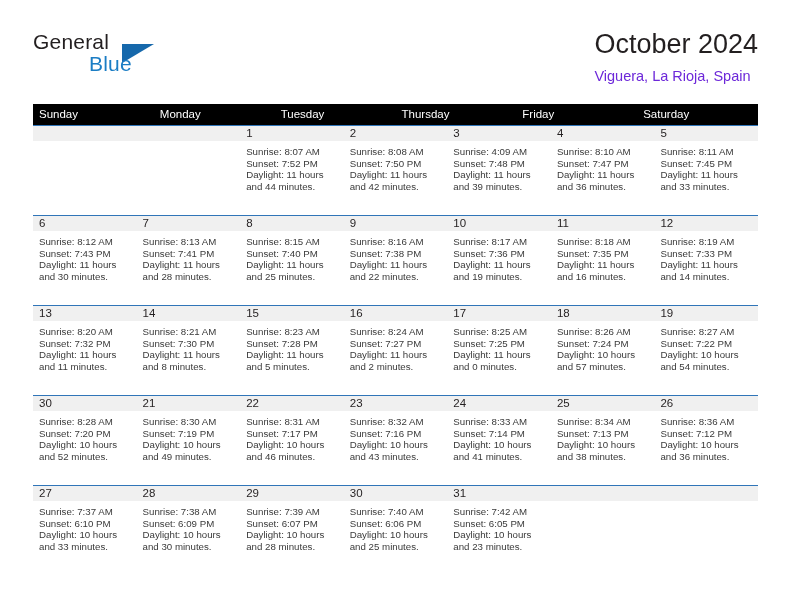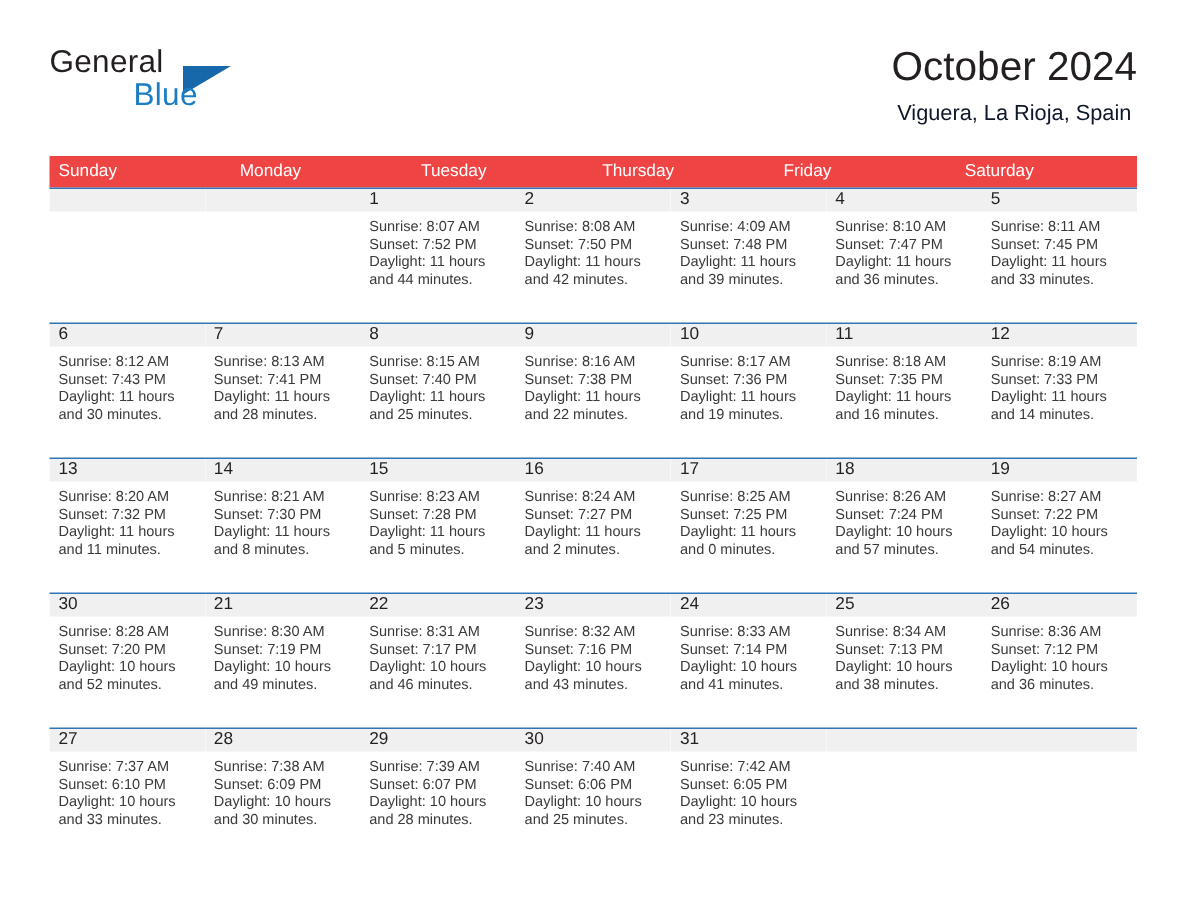--- a/index.html
+++ b/index.html
@@ -64,47 +64,47 @@
     width: 0;
     height: 0;
     border-left: 32px solid #1668ab;
     border-bottom: 19px solid transparent;
   }
 
   .title-block {
     position: absolute;
     right: 0;
     top: 0;
-    text-align: center;
+    text-align: left;
   }
   .cal-title {
     font-size: 27px;
     color: #231f20;
     line-height: 32px;
     white-space: nowrap;
   }
   .cal-sub {
     font-size: 14.5px;
-    color: #0f172a;
+    color: #6d28d9;
     line-height: 20px;
     margin-top: 6px;
     white-space: nowrap;
   }
 
   
   .calendar {
     position: absolute;
     left: 33px;
     top: 104px;
     width: 725px;
   }
 
   .weekday-row {
     display: flex;
-    background: #ef4444;
+    background: #000000;
     height: 21px;
   }
   .weekday {
     flex: 1 1 0;
     color: #ffffff;
     font-size: 11.5px;
     line-height: 21px;
     padding-left: 6px;
     box-sizing: border-box;
     white-space: nowrap;

